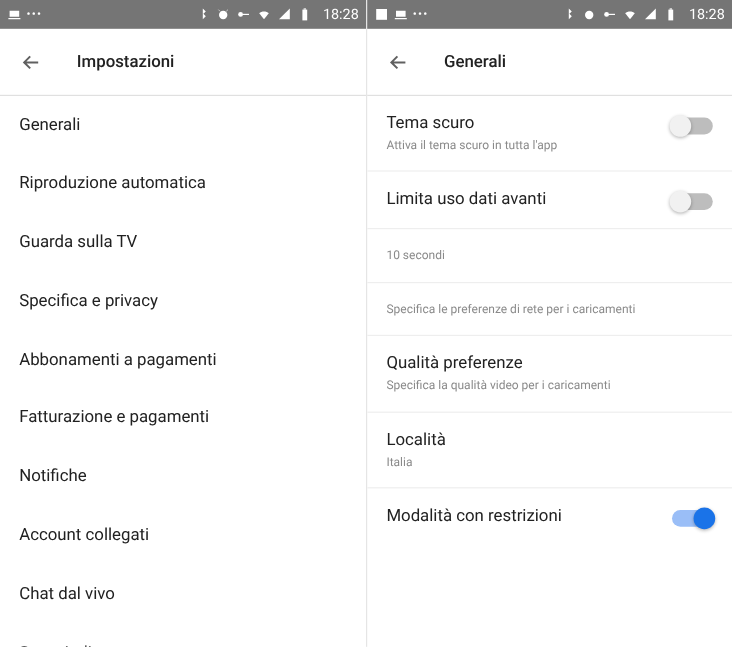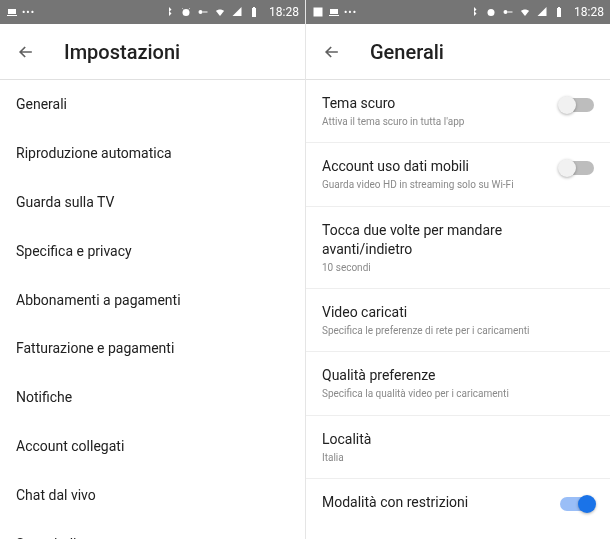--- a/index.html
+++ b/index.html
@@ -38,21 +38,21 @@
   .header {
     height: 56px;
     display: flex;
     align-items: center;
     padding: 0 16px;
     border-bottom: 1px solid #e0e0e0;
     gap: 28px;
   }
   .header .back { width: 20px; height: 20px; color: #606060; cursor: pointer; }
   .header .title {
-    font-size: 20px;
+    font-size: 14px;
     font-weight: 500;
     color: #212121;
   }
   
   .list { flex: 1; overflow-y: hidden; }
   .row {
     padding: 14px 16px;
     cursor: pointer;
     display: flex;
     align-items: flex-start;
@@ -233,36 +233,33 @@
     <div class="row">
       <div class="row-text">
         <div class="label">Tema scuro</div>
         <div class="sub">Attiva il tema scuro in tutta l'app</div>
       </div>
       <div class="toggle"></div>
     </div>
 
     <div class="row sep">
       <div class="row-text">
-        <div class="label">Account uso dati mobili</div>
-        <div class="sub">Guarda video HD in streaming solo su Wi-Fi</div>
+        <div class="label">Limita uso dati avanti</div>
       </div>
       <div class="toggle"></div>
     </div>
 
     <div class="row sep">
       <div class="row-text">
-        <div class="label">Tocca due volte per mandare avanti/indietro</div>
         <div class="sub">10 secondi</div>
       </div>
     </div>
 
     <div class="row sep">
       <div class="row-text">
-        <div class="label">Video caricati</div>
         <div class="sub">Specifica le preferenze di rete per i caricamenti</div>
       </div>
     </div>
 
     <div class="row sep">
       <div class="row-text">
         <div class="label">Qualità preferenze</div>
         <div class="sub">Specifica la qualità video per i caricamenti</div>
       </div>
     </div>

